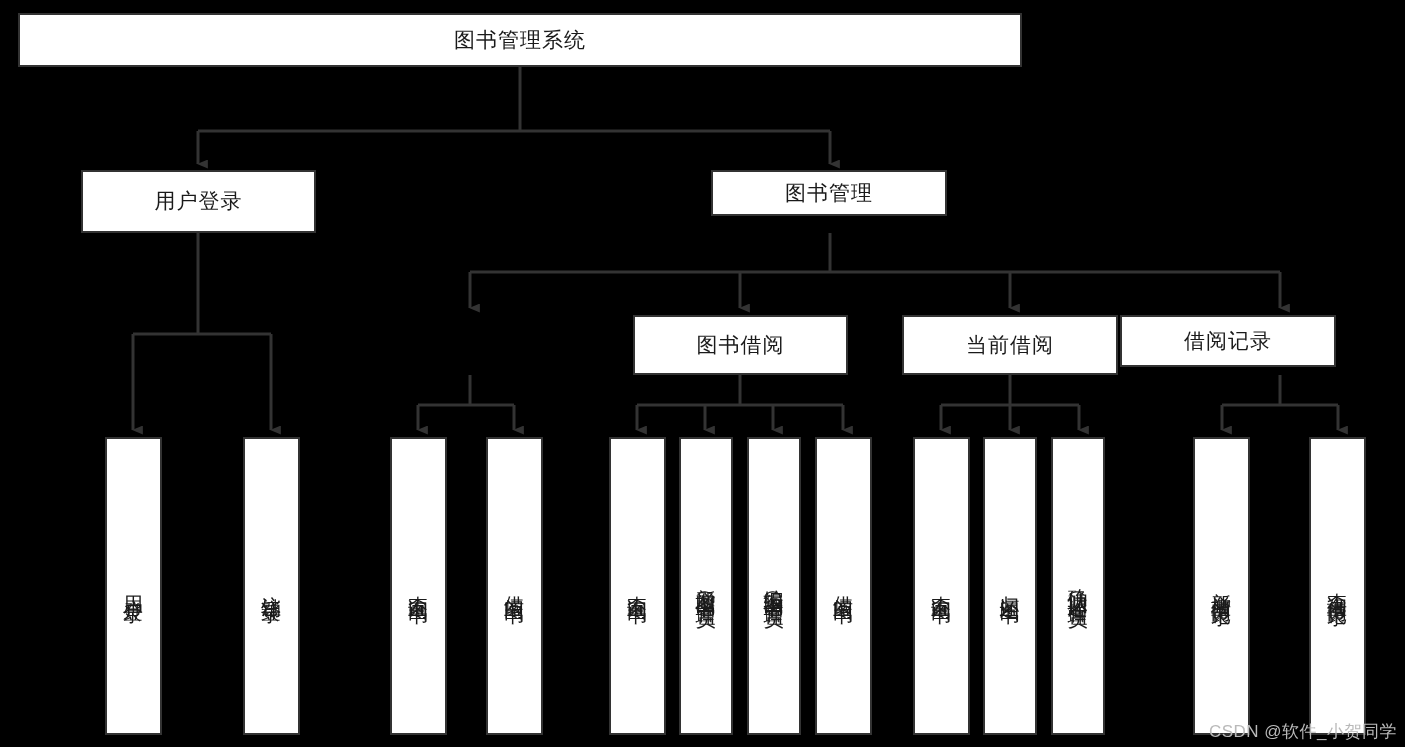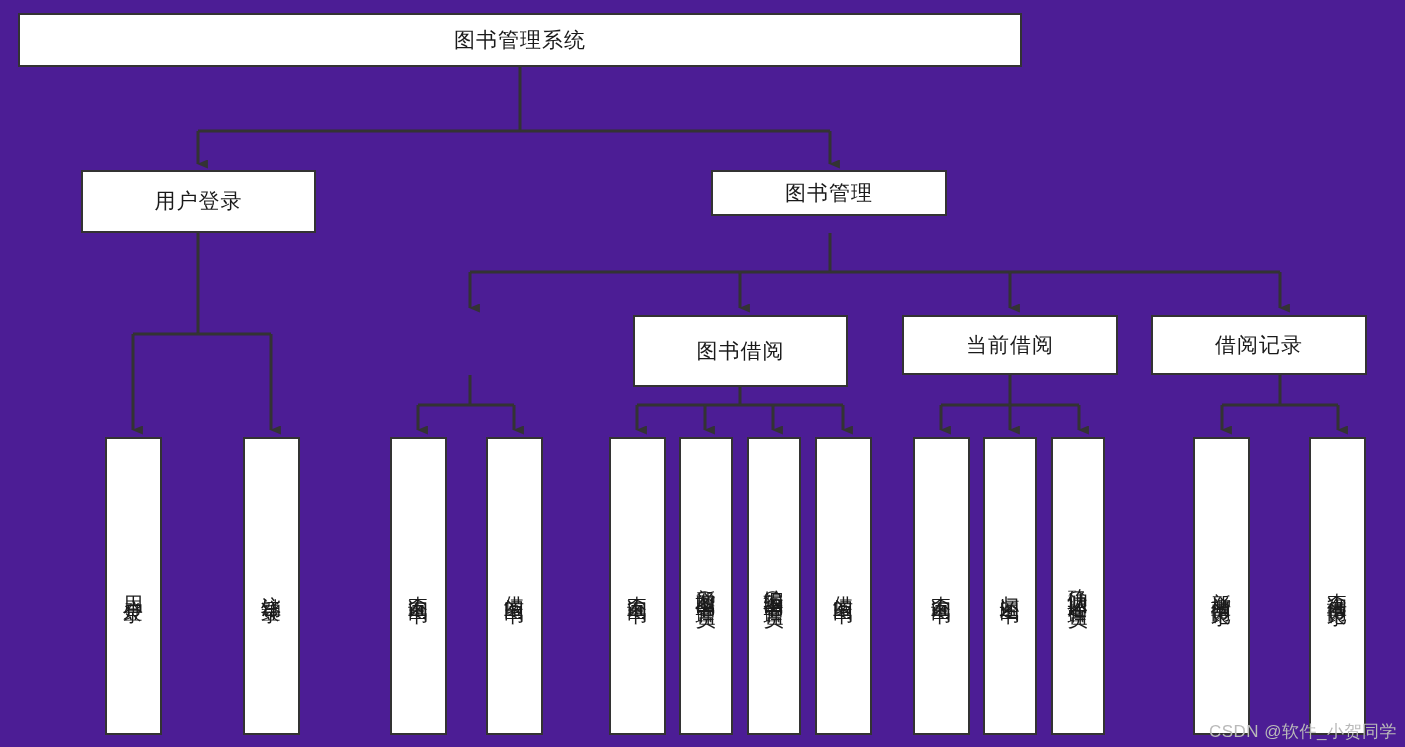--- a/index.html
+++ b/index.html
@@ -7,21 +7,21 @@
     padding: 0;
     background: #ffffff;
   }
   body {
     font-family: "Liberation Sans", "DejaVu Sans", sans-serif;
   }
   #diagram-root {
     position: relative;
     width: 1405px;
     height: 747px;
-    background: #4c1d95;
+    background: #000000;
     overflow: hidden;
   }
   #edge-layer {
     position: absolute;
     left: 0;
     top: 0;
     width: 1405px;
     height: 747px;
   }
   .node {
@@ -125,27 +125,27 @@
     <span class="node-label">图书管理系统</span>
   </div>
 
   <div class="node" style="left:81px; top:170px; width:235px; height:63px;">
     <span class="node-label">用户登录</span>
   </div>
   <div class="node" style="left:711px; top:170px; width:236px; height:46px;">
     <span class="node-label">图书管理</span>
   </div>
 
-  <div class="node" style="left:633px; top:315px; width:215px; height:72px;align-items:center;">
+  <div class="node" style="left:633px; top:315px; width:215px; height:60px;align-items:center;">
     <span class="node-label">图书借阅</span>
   </div>
   <div class="node" style="left:902px; top:315px; width:216px; height:60px;">
     <span class="node-label">当前借阅</span>
   </div>
-  <div class="node" style="left:1151px; top:315px; width:216px; height:60px;">
+  <div class="node" style="left:1120px; top:315px; width:216px; height:52px;">
     <span class="node-label">借阅记录</span>
   </div>
 
   <div class="node leaf" style="left:105px; top:437px; width:57px; height:298px;">
     <span class="node-label">用户登录</span>
   </div>
   <div class="node leaf" style="left:243px; top:437px; width:57px; height:298px;">
     <span class="node-label">注销登录</span>
   </div>
 

